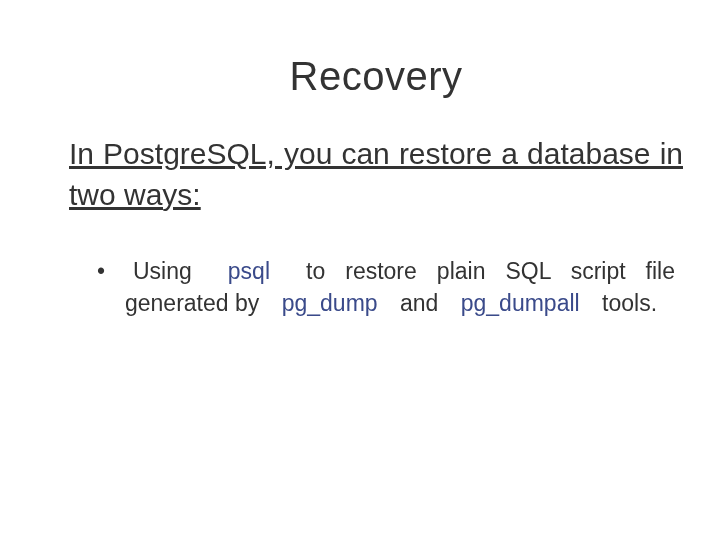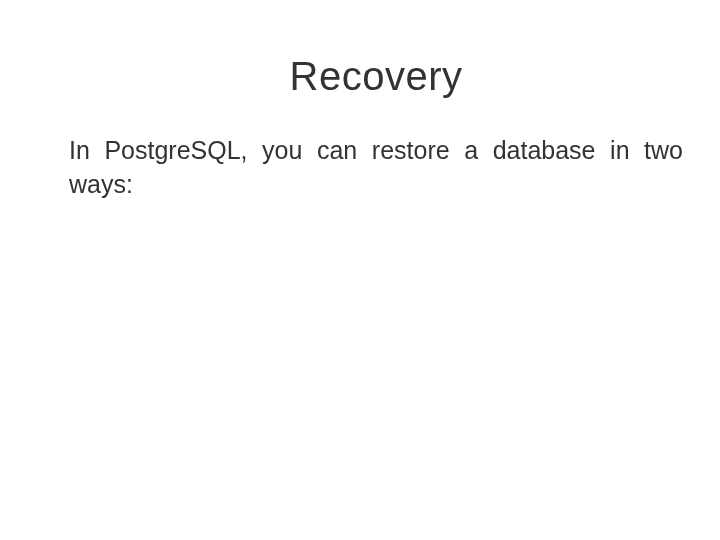--- a/index.html
+++ b/index.html
@@ -18,25 +18,26 @@
     }
     .title {
       font-size: 40px;
       text-align: center;
       font-weight: 400;
       color: #333333;
       margin-bottom: 35px;
       letter-spacing: 0.5px;
     }
     .intro {
-      font-size: 25px;
+      font-size: 30px;
       color: #333333;
       line-height: 1.35;
       text-align: justify;
       margin-bottom: 40px;
+      text-decoration: underline;
     }
     .bullets {
       list-style: none;
       padding-left: 20px;
     }
     .bullets li {
       position: relative;
       font-size: 23px;
       color: #333333;
       line-height: 1.4;
@@ -57,13 +58,22 @@
     }
   </style>
 </head>
 <body>
 
 <h1 class="title">Recovery</h1>
 
 <p class="intro">In PostgreSQL, you can restore a database in two ways:</p>
 
 <ul class="bullets">
+  <li>
+    <span>Using</span>
+    <span class="kw">psql</span>
+    <span> to restore plain SQL script file generated by</span>
+    <span class="kw">pg_dump</span>
+    <span>and </span>
+    <span class="kw">pg_dumpall</span>
+    <span>tools.</span>
+  </li>
 </ul>
 
 </body></html>

